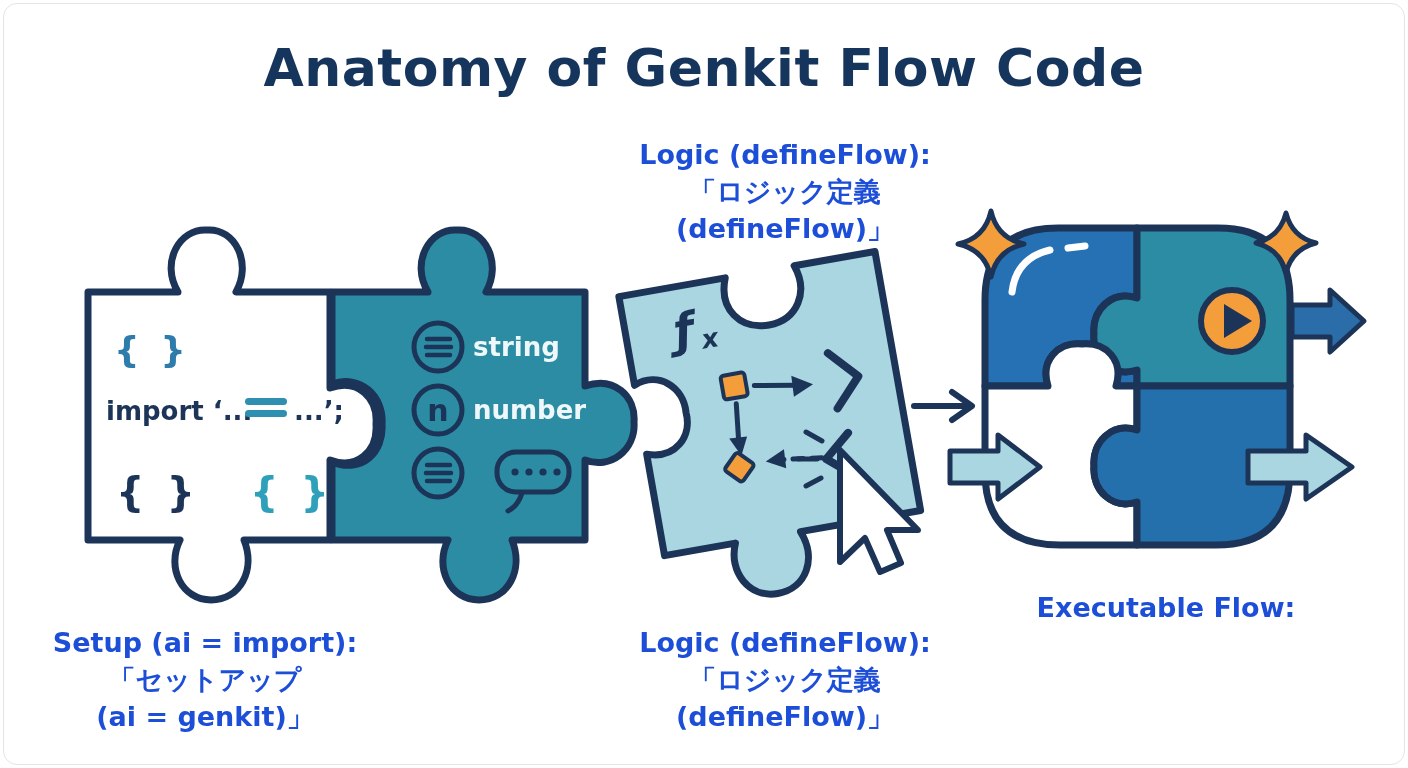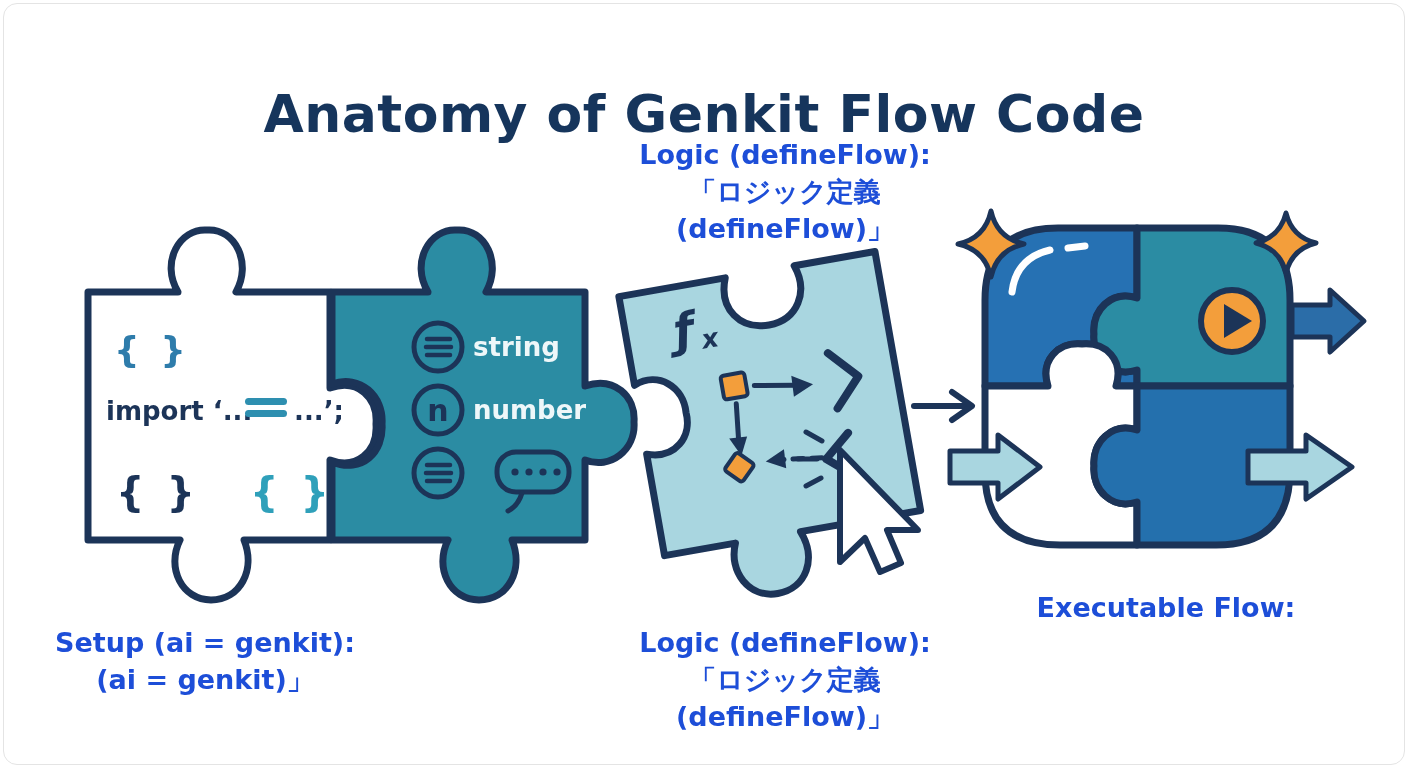--- a/index.html
+++ b/index.html
@@ -3,21 +3,21 @@
 <meta charset="utf-8">
 <style>
   html,body{margin:0;padding:0;background:#ffffff;}
   .canvas{
     position:relative;width:1408px;height:768px;background:#ffffff;overflow:hidden;
     font-family:"DejaVu Sans","Liberation Sans",sans-serif;
   }
   .frame{position:absolute;inset:3px;border:1px solid #e4e4e4;border-radius:14px;pointer-events:none;}
   .title{
     position:absolute;top:38px;left:0;width:100%;text-align:center;
-    font-size:52px;font-weight:bold;color:#16355c;letter-spacing:0.5px;margin-top:46px;
+    font-size:52px;font-weight:bold;color:#16355c;letter-spacing:0.5px;
   }
   .label{
     position:absolute;text-align:center;font-size:27px;font-weight:bold;
     color:#1d4ed8;line-height:37px;
   }
   .top-label{top:136px;left:560px;width:450px;}
   .label-setup{top:624px;left:40px;width:330px;}
   .label-schema{top:624px;left:330px;width:320px;}
   .label-logic{top:624px;left:630px;width:310px;}
   .label-exec{top:589px;left:980px;width:372px;}
@@ -132,21 +132,22 @@
       </g>
       <path d="M 991 211 Q 997 238 1024 244 Q 997 250 991 277 Q 985 250 958 244 Q 985 238 991 211 Z" fill="#f39e3b" stroke="#1c3458" stroke-width="5" stroke-linejoin="round"></path>
       <path d="M 1286 213 Q 1292 237 1316 243 Q 1292 249 1286 273 Q 1280 249 1256 243 Q 1280 237 1286 213 Z" fill="#f39e3b" stroke="#1c3458" stroke-width="5" stroke-linejoin="round"></path>
       <polygon points="1292,305 1330,305 1330,290 1364,321 1330,352 1330,337 1292,337" fill="#2b6da8" stroke="#1c3458" stroke-width="5" stroke-linejoin="round"></polygon>
       <polygon points="950,451 998,451 998,435 1040,467 998,499 998,483 950,483" fill="#a9d6e0" stroke="#1c3458" stroke-width="5" stroke-linejoin="round"></polygon>
       <polygon points="1248,451 1306,451 1306,435 1352,467 1306,499 1306,483 1248,483" fill="#a9d6e0" stroke="#1c3458" stroke-width="5" stroke-linejoin="round"></polygon>
     </g>
   </svg>
 
   <div class="label label-setup">
-    <div>Setup (ai = genkit):</div>
+    <div>Setup (ai = import):</div>
+    <div>「セットアップ</div>
     <div>(ai = genkit)」</div>
   </div>
   <div class="label label-schema">
   </div>
   <div class="label label-logic">
     <div>Logic (defineFlow):</div>
     <div>「ロジック定義</div>
     <div>(defineFlow)」</div>
   </div>
   <div class="label label-exec">

